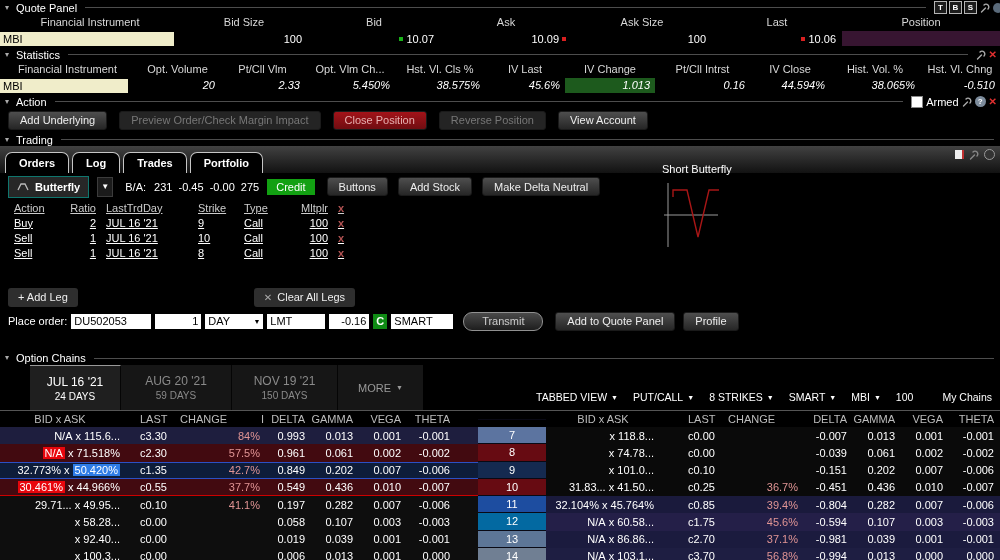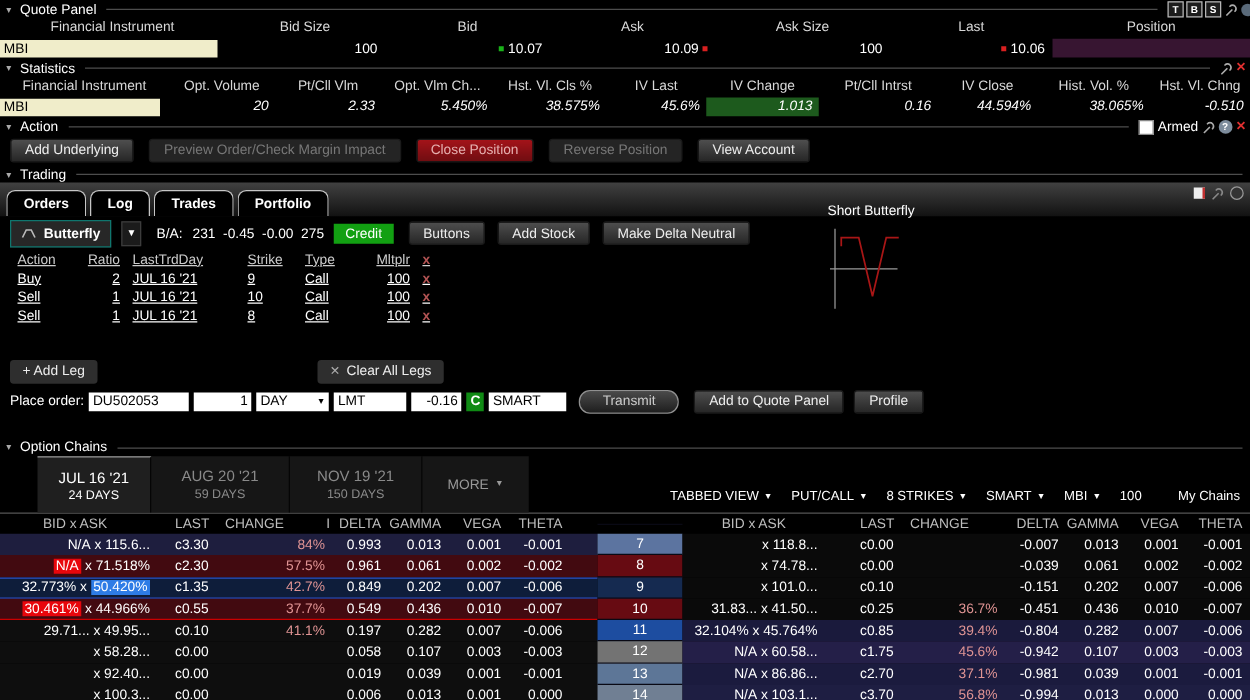--- a/index.html
+++ b/index.html
@@ -584,30 +584,30 @@
             <span>&nbsp;x&nbsp;</span>
             <span>58.28...</span>
           </div>
           <div class="ocell c-last">c0.00</div>
           <div class="ocell c-imp"></div>
           <div class="ocell c-d">0.058</div>
           <div class="ocell c-g">0.107</div>
           <div class="ocell c-v">0.003</div>
           <div class="ocell c-t">-0.003</div>
         </div>
-        <div class="oc-strike" style="background: #737373;">12</div>
+        <div class="oc-strike" style="background: #0369a1;">12</div>
         <div class="oc-puts" style="background: rgb(36, 31, 72);">
           <div class="ocell p-ba">
             <span>N/A</span>
             <span>&nbsp;x&nbsp;</span>
             <span>60.58...</span>
           </div>
           <div class="ocell p-last">c1.75</div>
           <div class="ocell p-imp">45.6%</div>
-          <div class="ocell p-d">-0.942</div>
+          <div class="ocell p-d">-0.594</div>
           <div class="ocell p-g">0.107</div>
           <div class="ocell p-v">0.003</div>
           <div class="ocell p-t">-0.003</div>
         </div>
       </div>
       <div class="oc-row">
         <div class="oc-calls" style="background: rgb(14, 14, 14);">
           <div class="ocell c-ba">
             <span>&nbsp;x&nbsp;</span>
             <span>92.40...</span>

